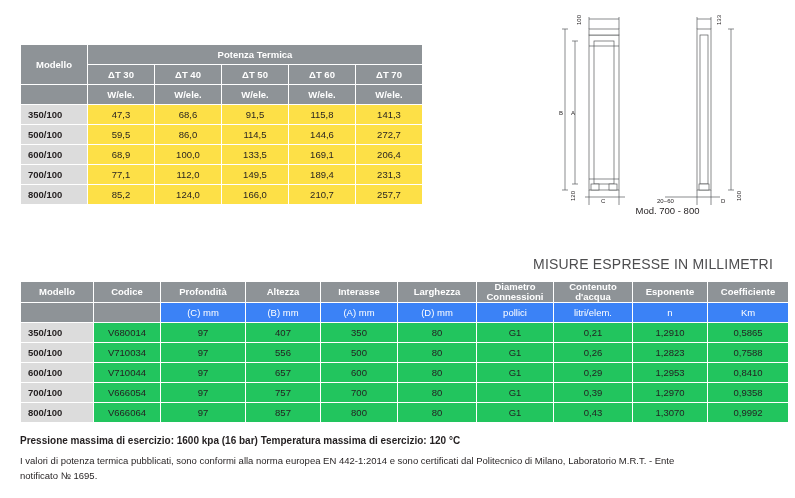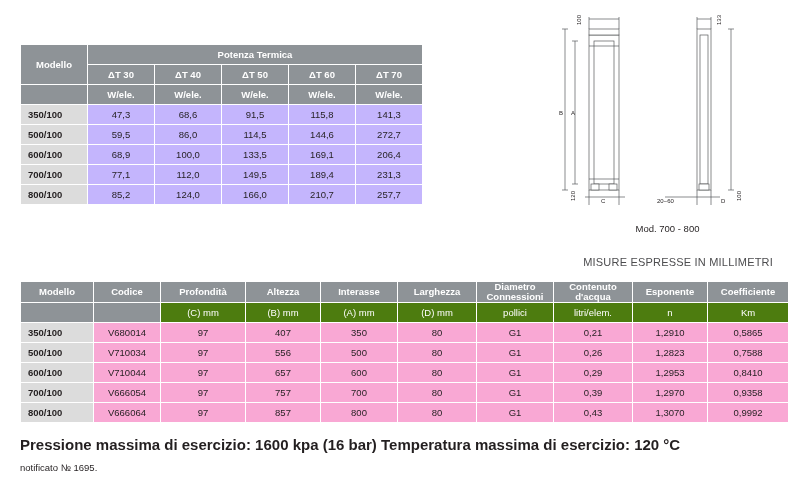--- a/index.html
+++ b/index.html
@@ -42,51 +42,51 @@
     font-weight: bold;
   }
   #table-potenza .cell-model {
     background: #dcdcdc;
     font-weight: bold;
     text-align: left;
     padding-left: 7px;
     color: #231f20;
   }
   #table-potenza .cell-val {
-    background: #c4b5fd;
+    background: #fde047;
     color: #231f20;
   }
   #table-potenza .w-model { width: 66px; }
   #table-potenza .w-col  { width: 66px; }
 
   
   #drawing {
     position: absolute;
     left: 545px;
     top: 5px;
     width: 245px;
     height: 215px;
   }
   #drawing svg { display: block; }
   #mod-caption {
     position: absolute;
     left: 545px;
-    top: 223px;
+    top: 205px;
     width: 245px;
     text-align: center;
     font-size: 9.5px;
     color: #231f20;
   }
 
   
   #misure-note {
     position: absolute;
     right: 22px;
     top: 256px;
-    font-size: 11px;
+    font-size: 14px;
     color: #4d4d4f;
     letter-spacing: 0.2px;
   }
 
   
   #table-dim {
     position: absolute;
     left: 20px;
     top: 281px;
     border-collapse: collapse;
@@ -99,48 +99,48 @@
     padding: 0 2px;
     height: 19px;
   }
   #table-dim .hdr {
     background: #8e9397;
     color: #ffffff;
     font-weight: bold;
     line-height: 1.05;
   }
   #table-dim .hdr-units {
-    background: #4d7c0f;
+    background: #3b82f6;
     color: #ffffff;
     font-weight: normal;
   }
   #table-dim .cell-model {
     background: #dcdcdc;
     font-weight: bold;
     text-align: left;
     padding-left: 7px;
   }
   #table-dim .cell-val {
-    background: #f9a8d4;
+    background: #22c55e;
     text-align: center;
   }
 
   
   #footer {
     position: absolute;
     left: 20px;
     top: 434px;
     width: 760px;
     font-size: 9.5px;
     line-height: 1.45;
     color: #231f20;
   }
   #footer .line-bold {
     font-weight: bold;
-    font-size: 15px;
+    font-size: 10px;
     margin-bottom: 5px;
   }
   #footer .line-reg {
     margin-bottom: 2px;
   }
   .small-label {
     font-size: 6px;
     fill: #231f20;
     font-family: "Liberation Sans", sans-serif;
   }
@@ -363,14 +363,15 @@
       <td class="cell-val">G1</td>
       <td class="cell-val">0,43</td>
       <td class="cell-val">1,3070</td>
       <td class="cell-val">0,9992</td>
     </tr>
   </tbody>
 </table>
 
 <div id="footer">
   <div class="line-bold">Pressione massima di esercizio: 1600 kpa (16 bar) Temperatura massima di esercizio: 120 °C</div>
+  <div class="line-reg">I valori di potenza termica pubblicati, sono conformi alla norma europea EN 442-1:2014 e sono certificati dal Politecnico di Milano, Laboratorio M.R.T. - Ente</div>
   <div class="line-reg">notificato № 1695.</div>
 </div>
 
 </body></html>

